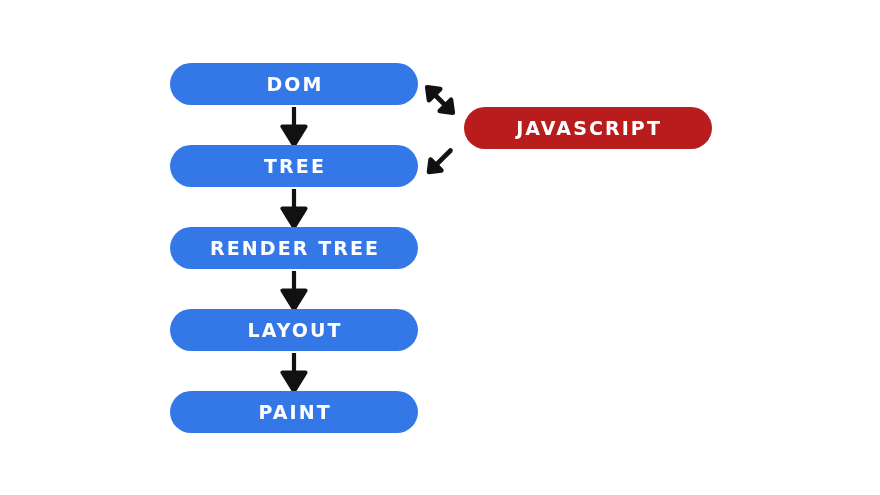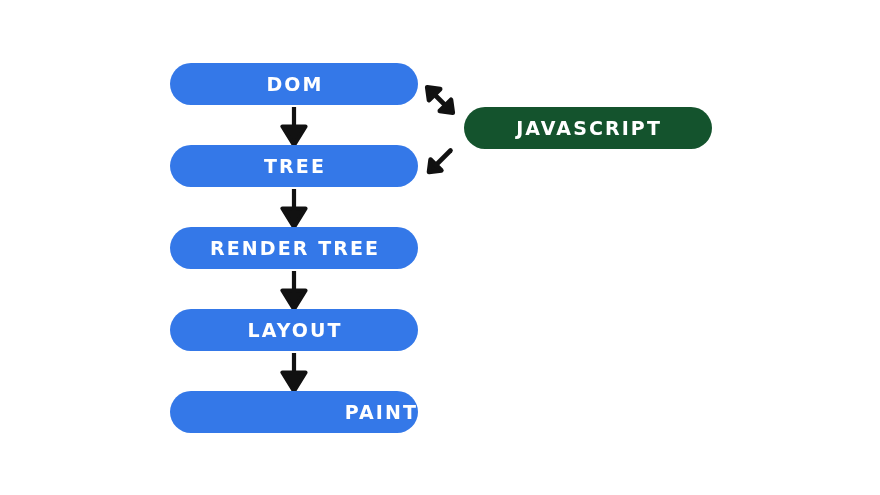--- a/index.html
+++ b/index.html
@@ -35,27 +35,27 @@
     color: #ffffff;
     font-family: "DejaVu Sans", sans-serif;
     font-weight: bold;
     font-size: 19px;
     letter-spacing: 2.1px;
     text-indent: 2.1px;
     line-height: 1;
     white-space: nowrap;
   }
   .pill.blue   { background: #3478e8; }
-  .pill.red    { background: #14532d; }
+  .pill.red    { background: #b91c1c; }
 
   .pill-dom        { left: 170px; top: 63px; }
   .pill-cssom      { left: 170px; top: 145px; }
   .pill-render     { left: 170px; top: 227px; }
   .pill-layout     { left: 170px; top: 309px; }
-  .pill-paint      { left: 170px; top: 391px; justify-content: flex-end; }
+  .pill-paint      { left: 170px; top: 391px; }
   .pill-javascript { left: 464px; top: 107px; }
 
   
   .arrow {
     position: absolute;
     pointer-events: none;
   }
   .arrow svg { display: block; }
 
   .arrow-down { width: 32px; height: 38px; left: 278px; }

